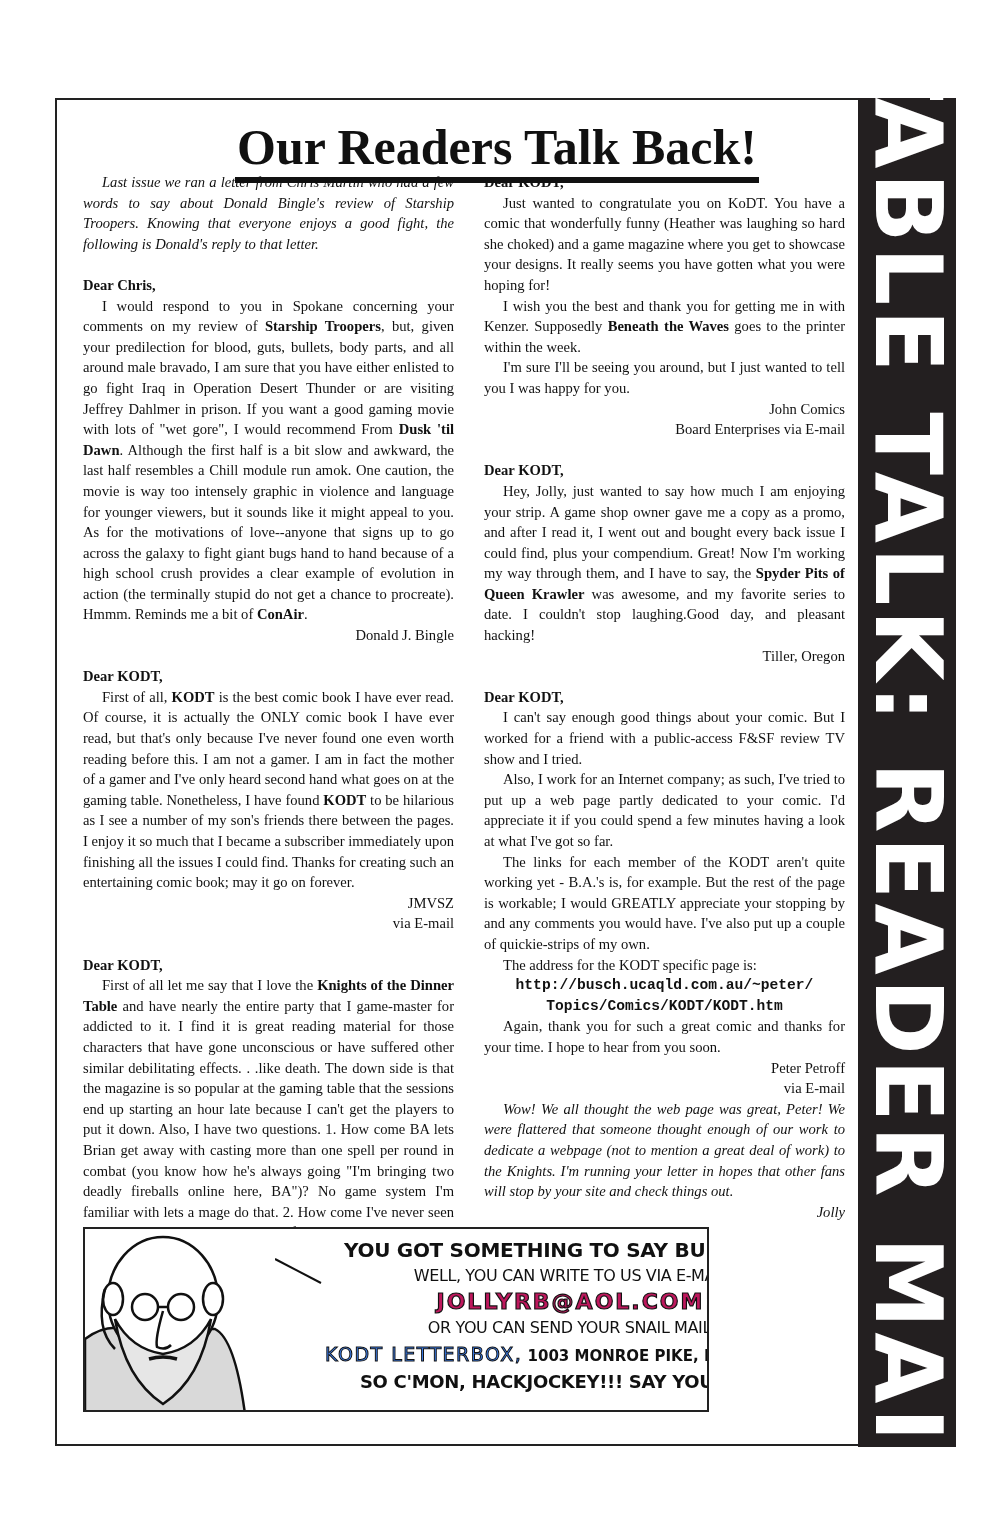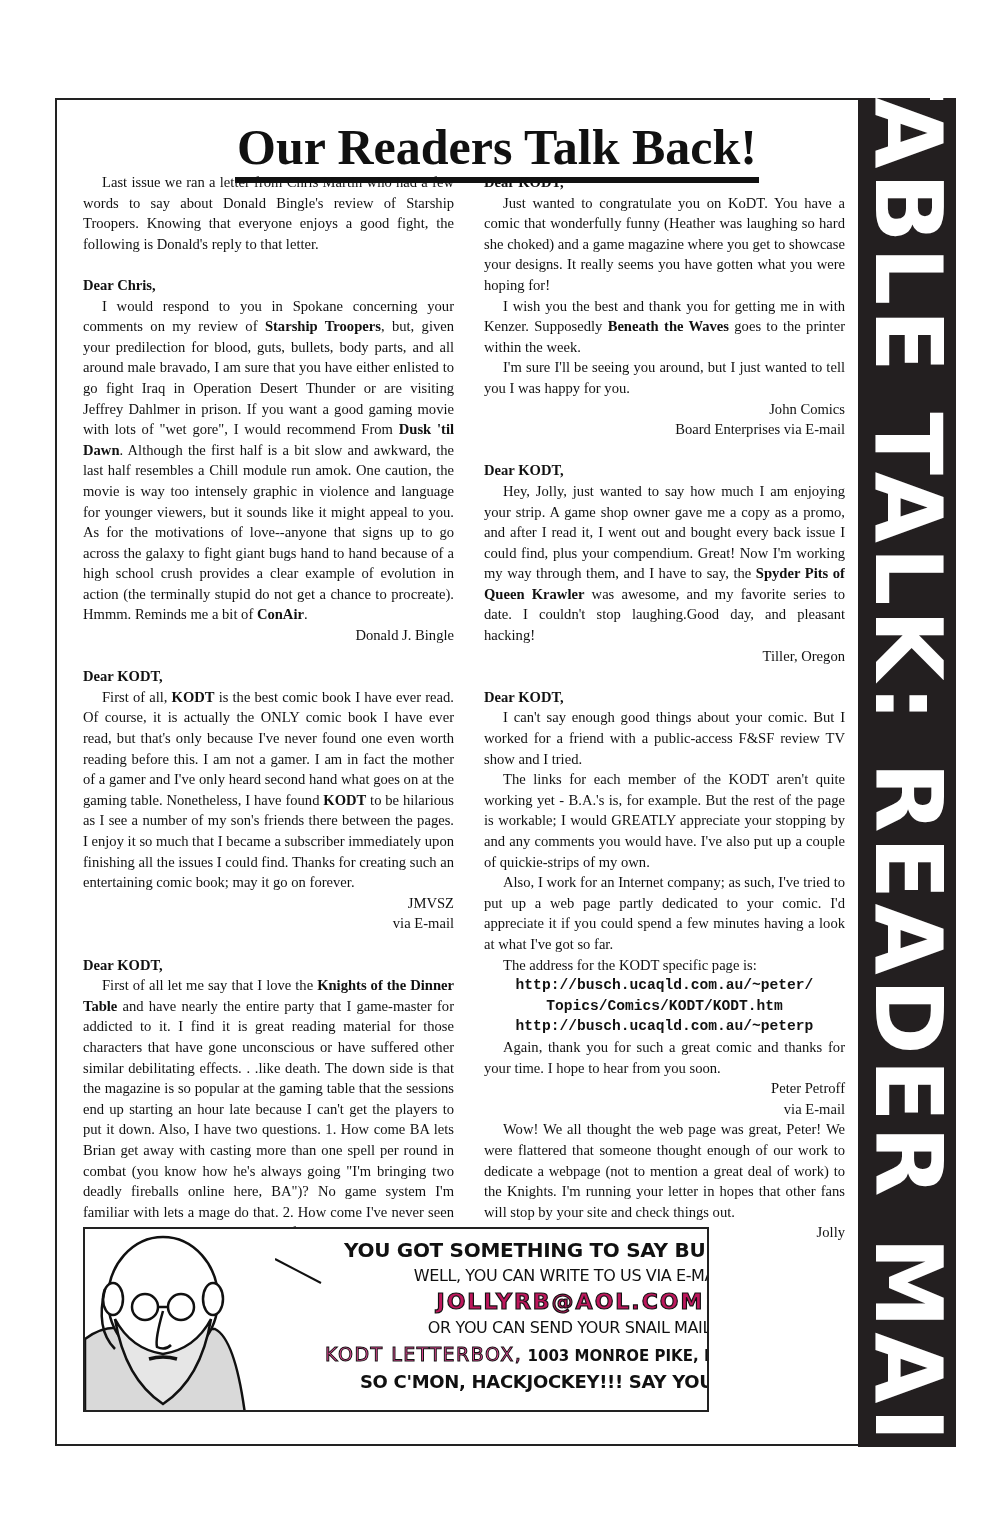--- a/index.html
+++ b/index.html
@@ -6,34 +6,34 @@
   body{width:994px;height:1538px;position:relative;overflow:hidden;font-family:"Liberation Serif","DejaVu Serif",serif;color:#111;}
   .frame{position:absolute;left:55px;top:98px;width:803px;height:1348px;border:2px solid #222;border-right:none;box-sizing:border-box;}
   .sidebar{position:absolute;left:858px;top:98px;width:98px;height:1349px;background:#231f20;}
   .sidebar-text{position:absolute;left:50%;top:50%;transform:translate(-50%,-50%) rotate(90deg);white-space:nowrap;color:#fff;font-family:"DejaVu Sans","Liberation Sans",sans-serif;font-weight:bold;font-size:92px;letter-spacing:4px;transform-origin:center;line-height:1;}
   .title{position:absolute;left:0;width:100%;top:103px;text-align:center;}
   .title h1{display:inline-block;margin:16px;font-family:"Liberation Serif",serif;font-weight:bold;font-size:50px;line-height:56px;border-bottom:6px solid #111;padding:0 2px 2px 2px;}
   .col{position:absolute;font-size:14.6px;line-height:20.6px;text-align:justify;}
   .col-left{left:83px;top:172px;width:371px;}
   .col-right{left:484px;top:172px;width:361px;}
   .col p{margin:0;text-indent:19px;}
-  .intro{}
+  .intro{font-style:italic;}
   .salutation{font-weight:bold;text-indent:0 !important;}
   .sig{text-align:right;text-indent:0 !important;}
   .url{text-align:center;font-weight:bold;text-indent:0 !important;font-family:Liberation Mono, monospace;}
   .gap{height:20.6px;}
   .cartoon{position:absolute;left:83px;top:1227px;width:626px;height:185px;border:2px solid #222;box-sizing:border-box;overflow:hidden;background:#fff;}
   .cartoon-art{position:absolute;left:0;top:0;width:165px;height:185px;}
   .cartoon-text{position:absolute;left:240px;top:8px;width:515px;text-align:center;font-family:"DejaVu Sans","Liberation Sans",sans-serif;}
   .ct-line{display:block;line-height:26px;white-space:nowrap;}
   .ct-head{font-weight:bold;font-size:20px;letter-spacing:-0.3px;}
   .ct-norm{font-size:16px;letter-spacing:-0.4px;}
   .ct-email{font-size:22px;letter-spacing:2px;color:#be185d;-webkit-text-stroke:1.2px #111;font-weight:bold;}
   .ct-addr{font-size:15px;font-weight:bold;}
-  .ct-outline{color:#ec4899;-webkit-text-stroke:1px #111;font-size:19px;letter-spacing:1.5px;}
+  .ct-outline{color:#3b82f6;-webkit-text-stroke:1px #111;font-size:19px;letter-spacing:1.5px;}
 </style>
 </head>
 <body>
 
 <div class="frame"></div>
 
 <div class="sidebar">
   <div class="sidebar-text">TABLE TALK: READER MAIL</div>
 </div>
 
@@ -82,26 +82,25 @@
   <div>
     <p class="salutation">Dear KODT,</p>
     <p><span>Hey, Jolly, just wanted to say how much I am enjoying your strip.  A game shop owner gave me a copy as a promo, and after I read it, I went out and bought every back issue I could find, plus your compendium.  Great!  Now I'm working my way through them, and I have to say, the </span><b>Spyder Pits of Queen Krawler</b><span> was awesome, and my favorite series to date. I couldn't stop laughing.Good day, and pleasant hacking!</span></p>
     <p class="sig">Tiller, Oregon</p>
   </div>
   <div class="gap"></div>
 
   <div>
     <p class="salutation">Dear KODT,</p>
     <p>I can't say enough good things about your comic. But I worked for a friend with a public-access F&amp;SF review TV show and I tried.</p>
+    <p>Also, I work for an Internet company; as such, I've tried to put up a web page partly dedicated to your comic. I'd appreciate it if you could spend a few minutes having a look at what I've got so far.</p>
     <p>The links for each member of the KODT aren't quite working yet - B.A.'s is, for example. But the rest of the page is workable; I would GREATLY appreciate your stopping by and any comments you would have. I've also put up a couple of quickie-strips of my own.</p>
-    <p>Also, I work for an Internet company; as such, I've tried to put up a web page partly dedicated to your comic. I'd appreciate it if you could spend a few minutes having a look at what I've got so far.</p>
     <p>The address for the KODT specific page is:</p>
     <p class="url">http://busch.ucaqld.com.au/~peter/</p>
     <p class="url">Topics/Comics/KODT/KODT.htm</p>
-    <p class="url">http://busch.ucaqld.com.au/~peterp</p>
     <p>Again, thank you for such a great comic and thanks for your time. I hope to hear from you soon.</p>
     <p class="sig">Peter Petroff</p>
     <p class="sig">via E-mail</p>
     <p class="intro" style="text-indent:19px;">Wow! We all thought the web page was great, Peter! We were flattered that someone thought enough of our work to dedicate a webpage (not to mention a great deal of work) to the Knights. I'm running your letter in hopes that other fans will stop by your site and check things out.</p>
     <p class="sig intro">Jolly</p>
   </div>
 </div>
 
 <div class="cartoon">
   <svg class="cartoon-art" viewBox="0 0 165 185" width="165" height="185">

